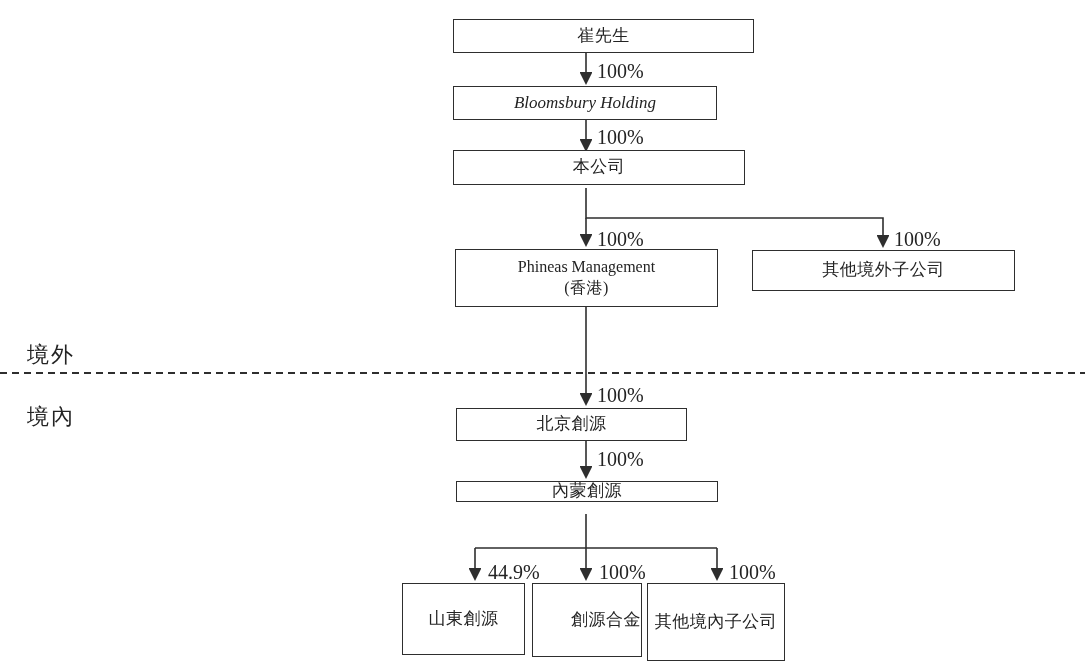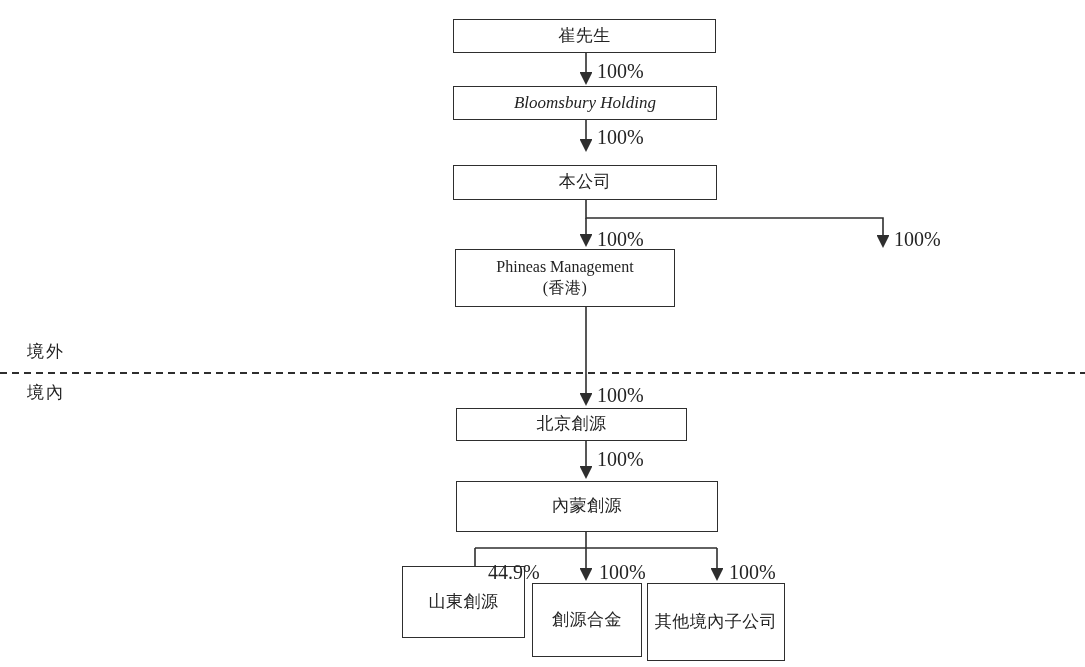--- a/index.html
+++ b/index.html
@@ -32,21 +32,21 @@
   .node .en{letter-spacing:0;}
   .pct{
     position:absolute;
     font-size:20px;
     color:var(--text-color);
     white-space:nowrap;
     letter-spacing:0;
   }
   .region-label{
     position:absolute;
-    font-size:17px;
+    font-size:22px;
     color:var(--text-color);
     letter-spacing:2px;
     text-align:center;
   }
 </style>
 </head>
 <body>
 
 <div class="canvas">
 
@@ -66,53 +66,56 @@
       <path d="M586,514 V548"></path>
       <path d="M475,548 H717"></path>
       <path d="M475,548 V579" marker-end="url(#arrow)"></path>
       <path d="M586,548 V579" marker-end="url(#arrow)"></path>
       <path d="M717,548 V579" marker-end="url(#arrow)"></path>
     </g>
     <line x1="0" y1="373" x2="1085" y2="373" stroke="#2e2e2e" stroke-width="1.8" stroke-dasharray="7 5"></line>
   </svg>
 
   <div class="region-label" style="left:27px;top:340px;">境外</div>
-  <div class="region-label" style="left:27px;top:381px;">境內</div>
+  <div class="region-label" style="left:27px;top:402px;">境內</div>
 
-  <div class="node" style="left:453px;top:19px;width:263px;height:34px;">
+  <div class="node" style="left:453px;top:19px;width:301px;height:34px;">
     <span>崔先生</span>
   </div>
 
   <div class="node" style="left:453px;top:86px;width:264px;height:34px;font-style:italic;">
     <span class="en">Bloomsbury Holding</span>
   </div>
 
-  <div class="node" style="left:453px;top:165px;width:264px;height:35px;">
+  <div class="node" style="left:453px;top:150px;width:292px;height:35px;">
     <span>本公司</span>
   </div>
 
-  <div class="node" style="left:455px;top:249px;width:220px;height:58px;font-size:16px;">
+  <div class="node" style="left:455px;top:249px;width:263px;height:58px;font-size:16px;">
     <span class="en">Phineas Management</span>
     <span>(香港)</span>
   </div>
 
+  <div class="node" style="left:752px;top:250px;width:263px;height:41px;">
+    <span>其他境外子公司</span>
+  </div>
 
   <div class="node" style="left:456px;top:408px;width:231px;height:33px;">
     <span>北京創源</span>
   </div>
 
-  <div class="node" style="left:456px;top:481px;width:262px;height:51px;">
+  <div class="node" style="left:456px;top:481px;width:262px;height:21px;">
     <span>內蒙創源</span>
   </div>
 
-  <div class="node" style="left:402px;top:566px;width:123px;height:72px;">
+  <div class="node" style="left:402px;top:583px;width:123px;height:72px;">
     <span>山東創源</span>
   </div>
 
-  <div class="node" style="left:532px;top:583px;width:110px;height:74px;">
+  <div class="node" style="left:532px;top:583px;width:110px;height:74px;align-items:flex-end;">
     <span>創源合金</span>
   </div>
 
   <div class="node" style="left:647px;top:583px;width:138px;height:78px;">
     <span>其他境內子公司</span>
   </div>
 
   <div class="pct" style="left:597px;top:60px;">100%</div>
   <div class="pct" style="left:597px;top:126px;">100%</div>
   <div class="pct" style="left:597px;top:228px;">100%</div>

